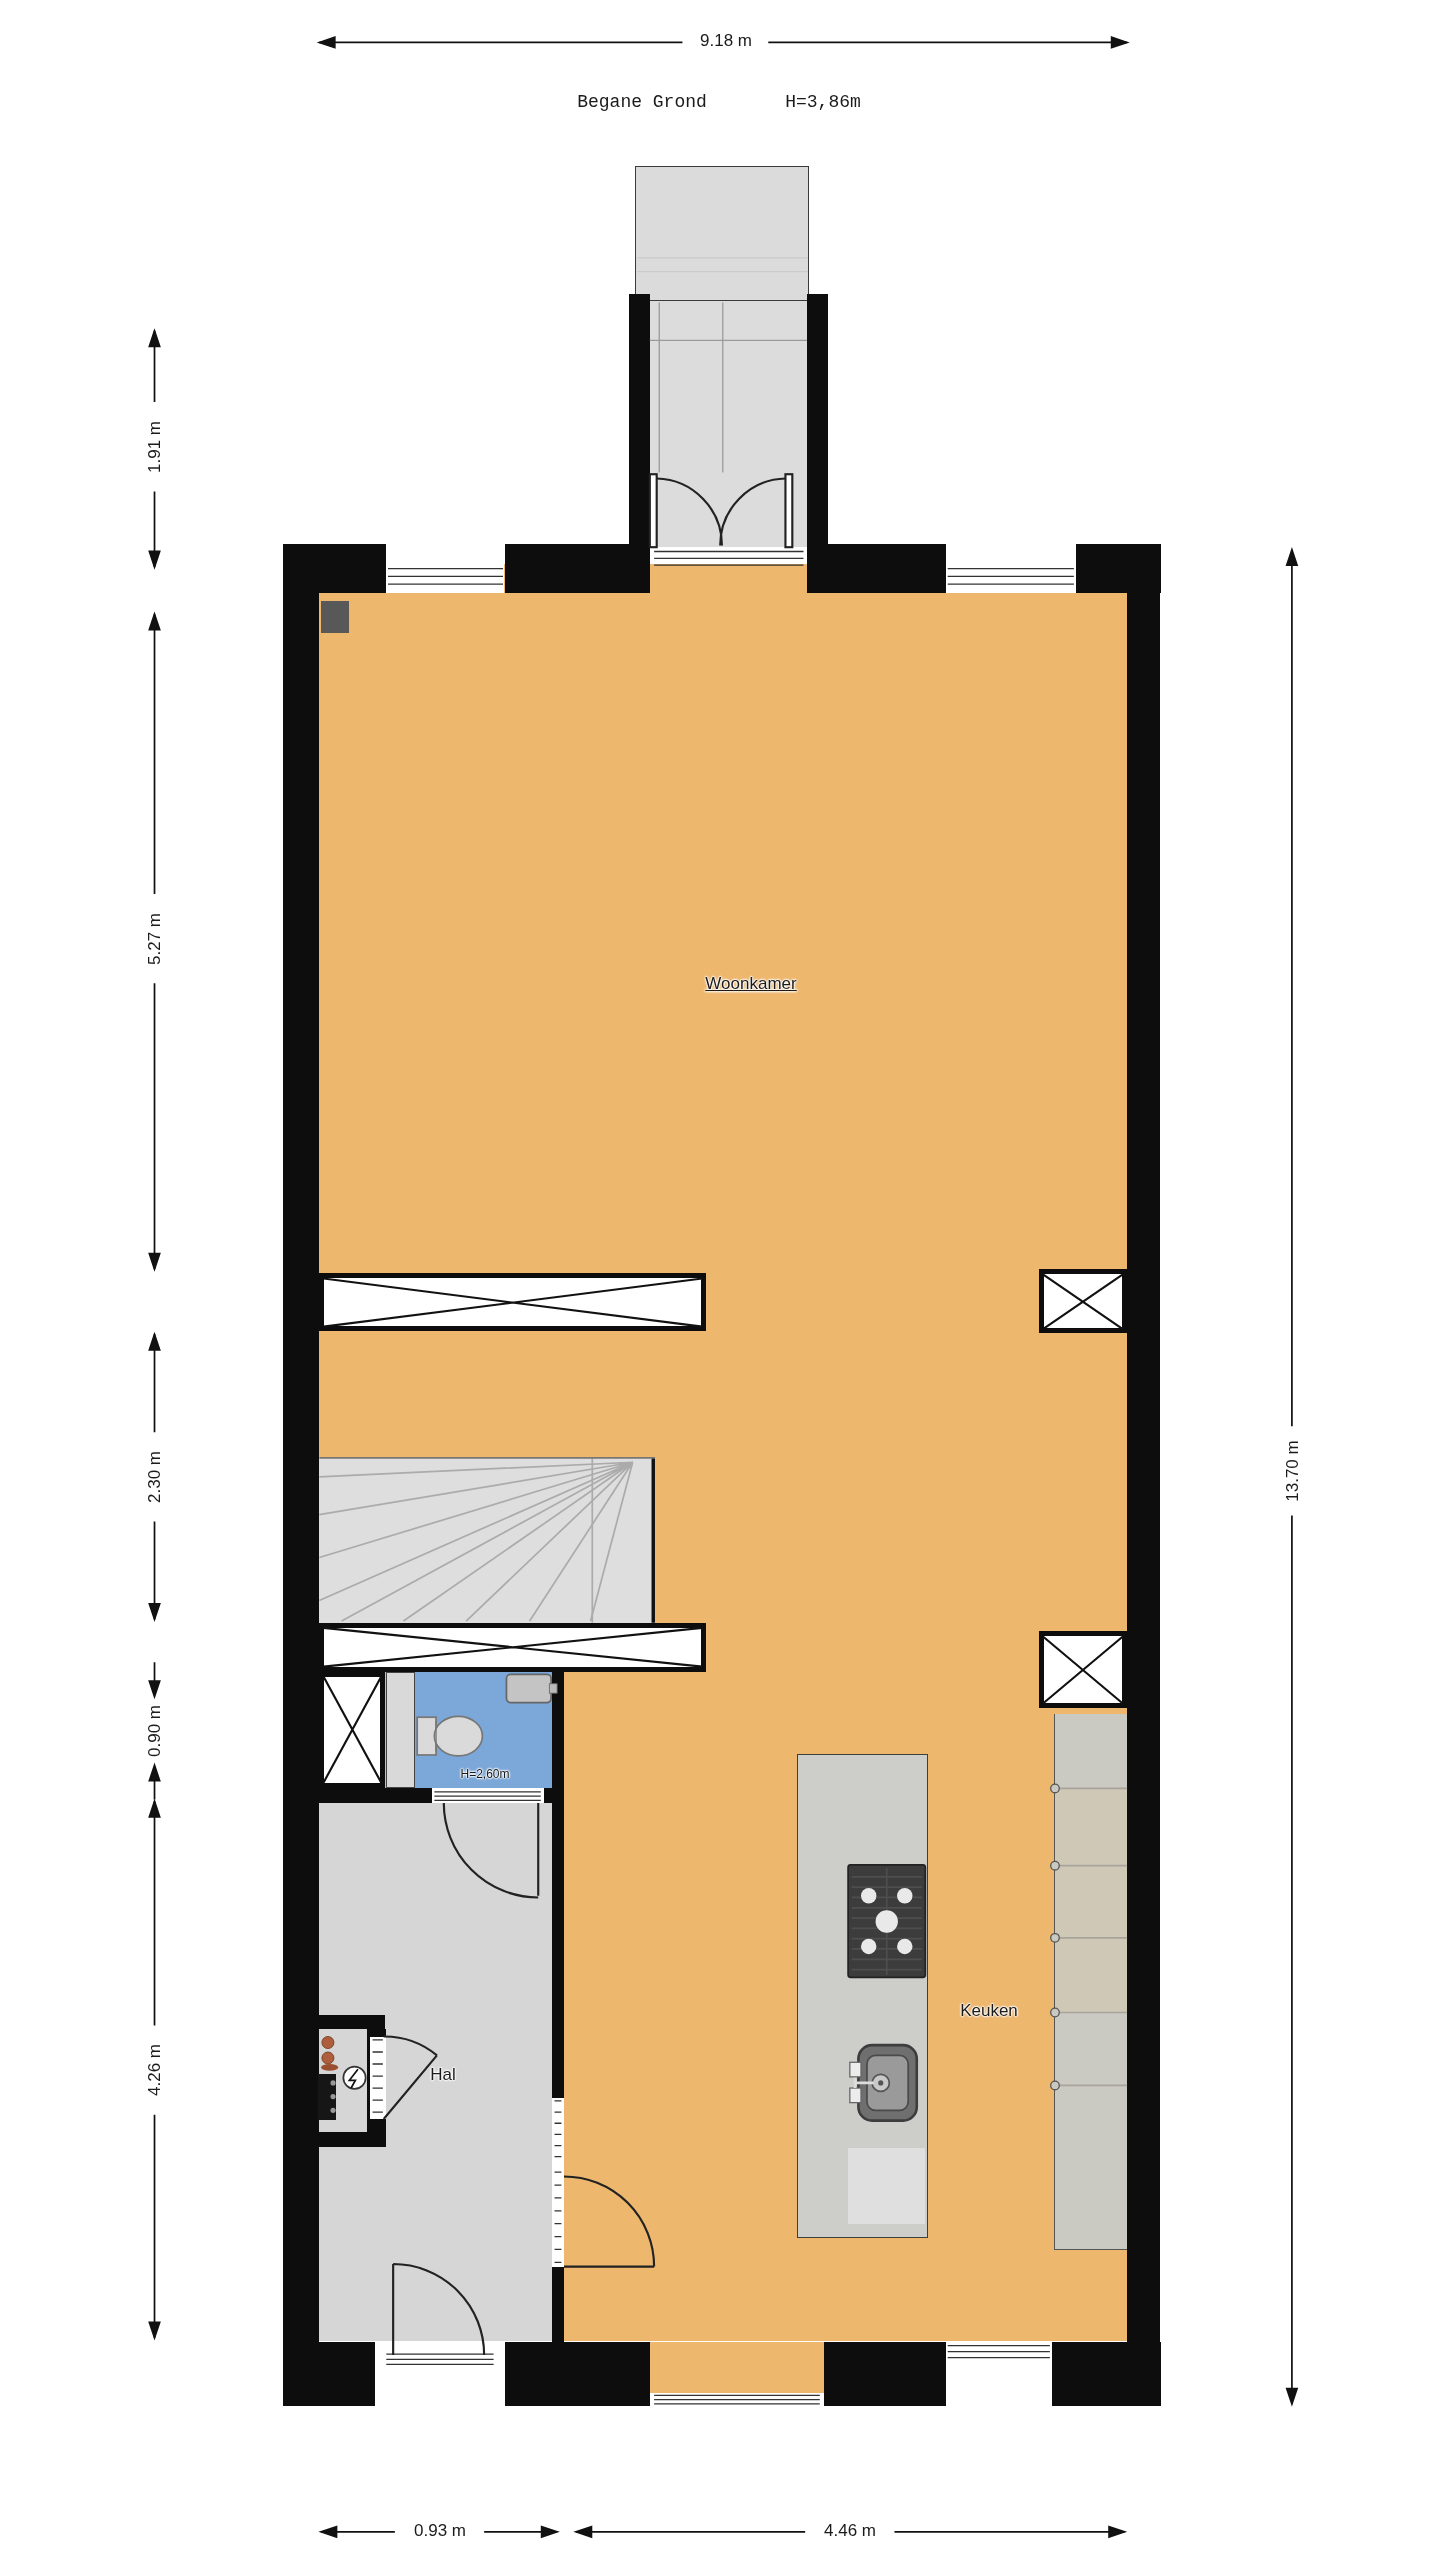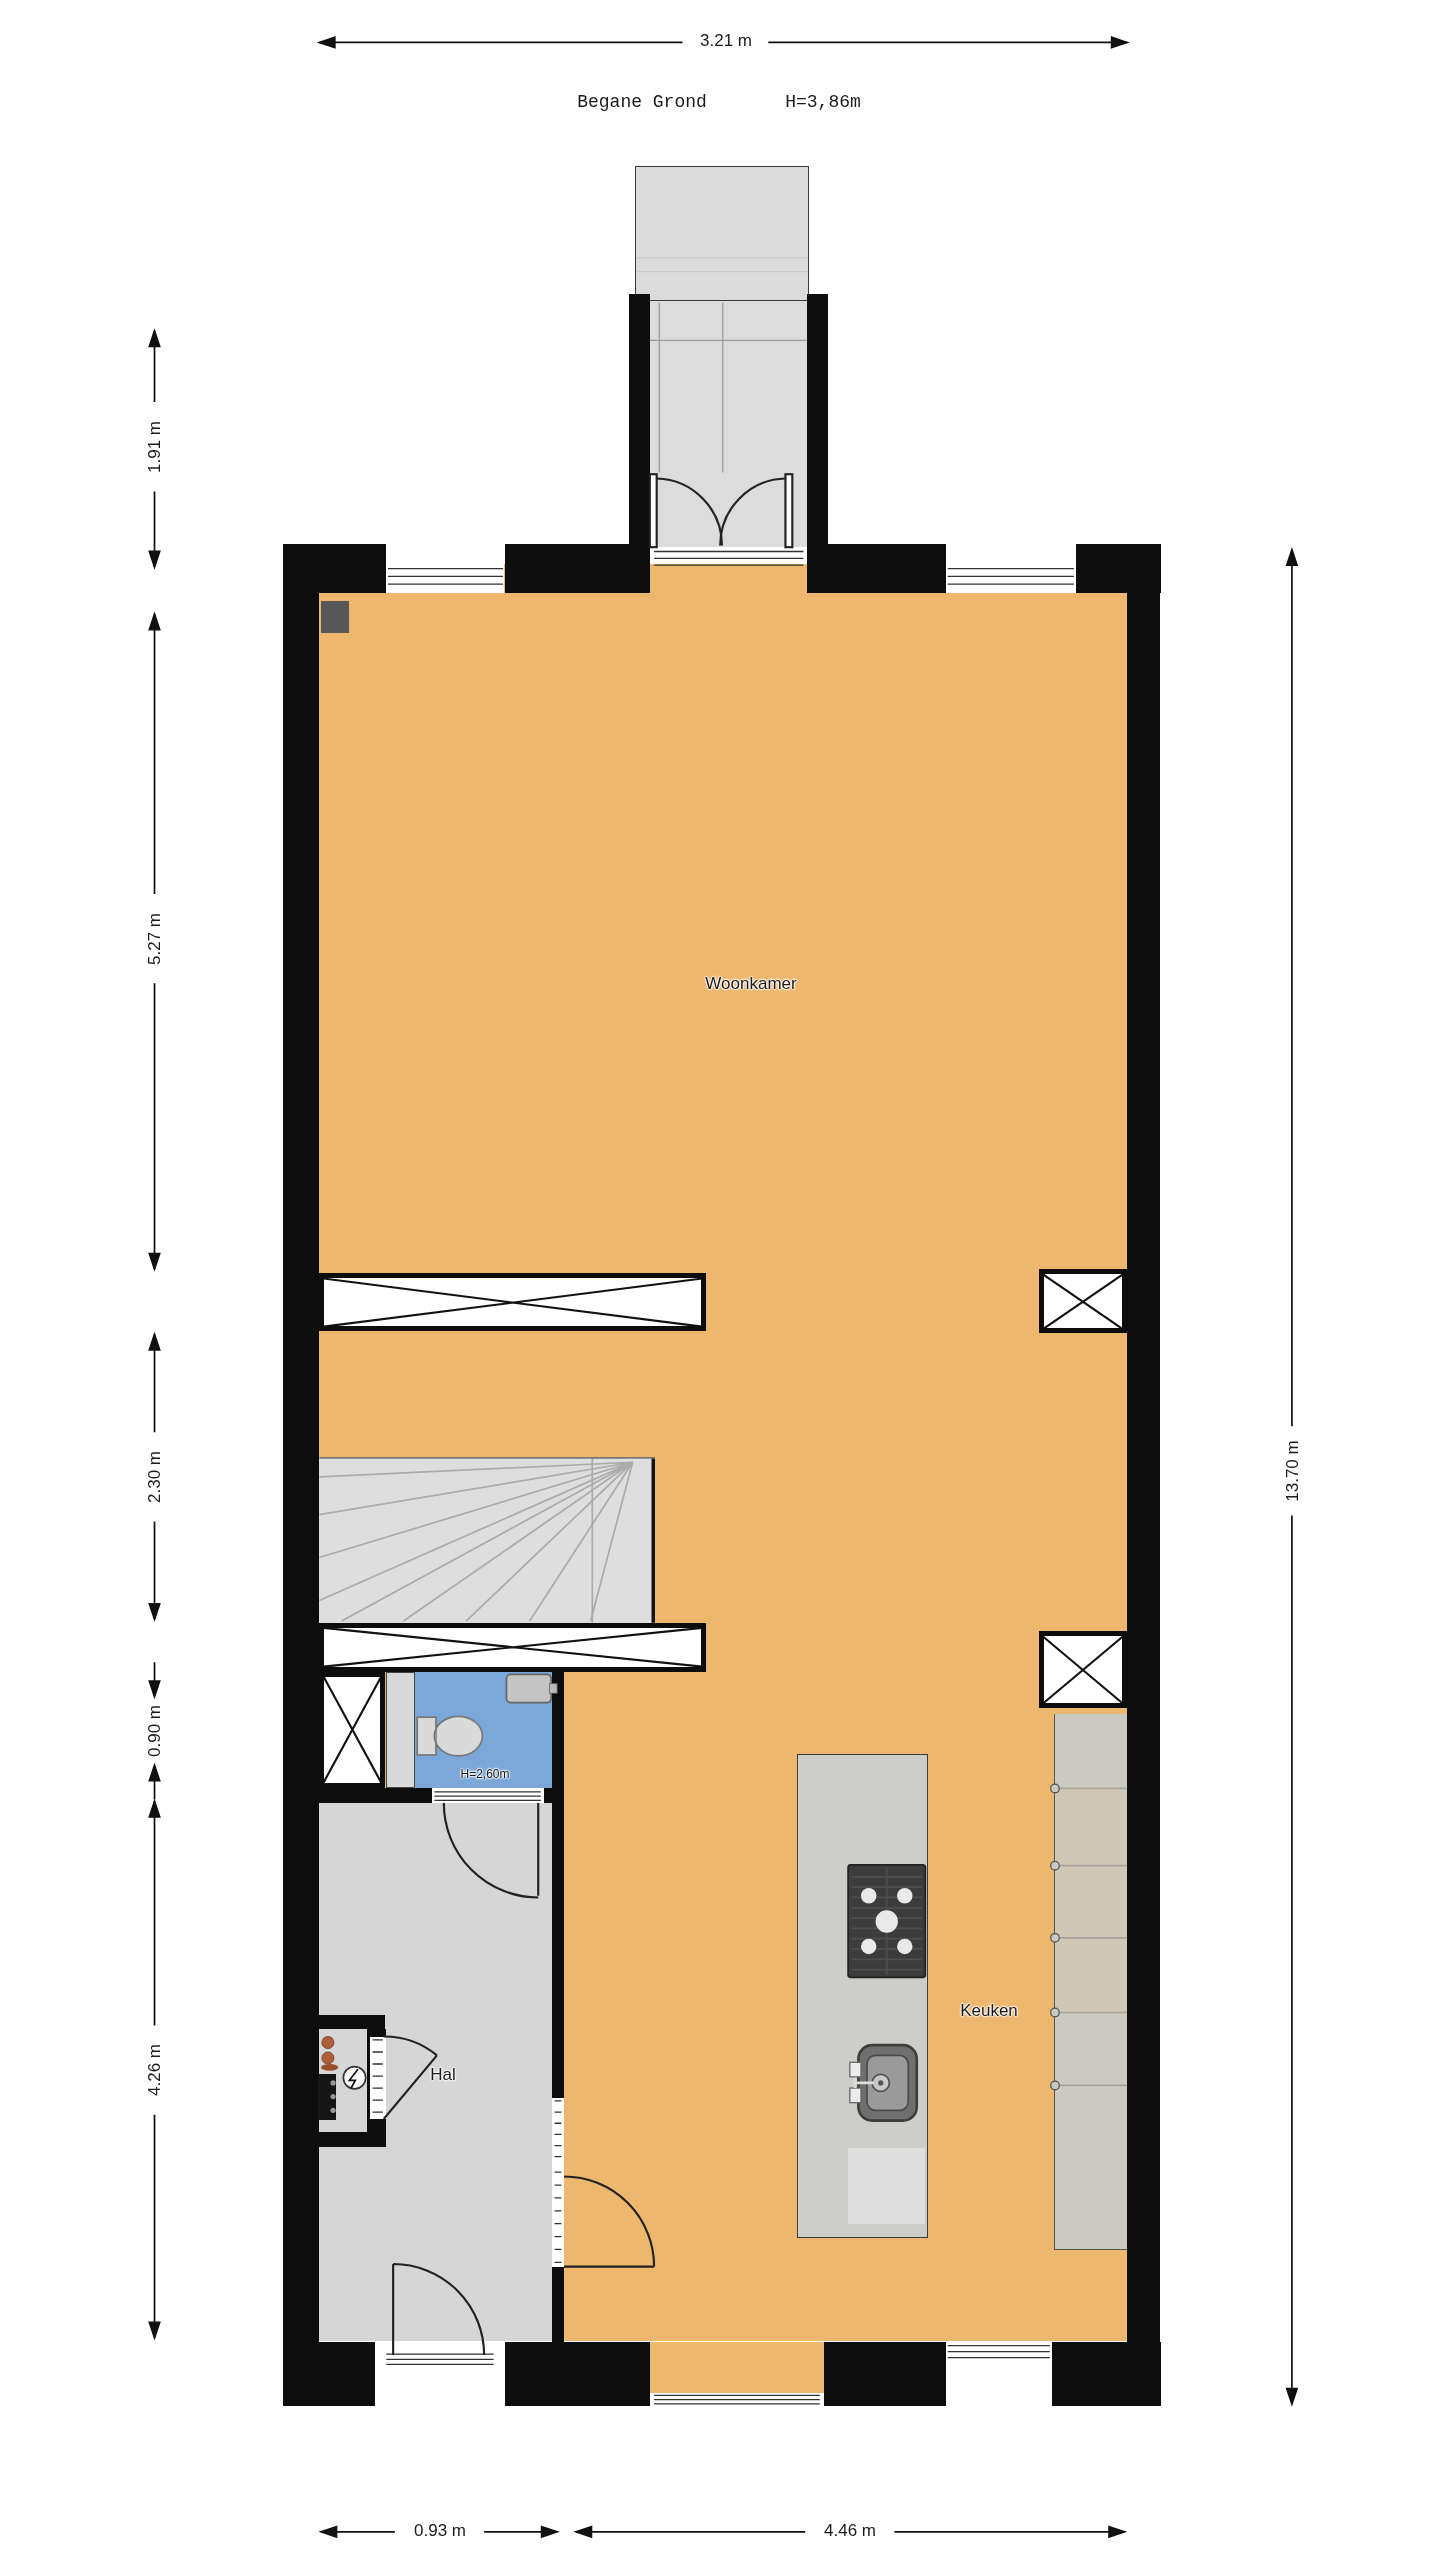--- a/index.html
+++ b/index.html
@@ -226,26 +226,26 @@
 
       <path d="M671,2949H938 M1042,2949H1310" fill="none"></path>
       <polygon points="671,2949 689,2943 689,2955"></polygon>
         <polygon points="1310,2949 1292,2943 1292,2955"></polygon>
     </g>
   </svg>
 
   <div class="lbl title" style="left:642px;top:102px;">Begane Grond</div>
   <div class="lbl title" style="left:823px;top:102px;">H=3,86m</div>
 
-  <div class="lbl" style="left:751px;top:984px;">Woonkamer</div>
+  <div class="lbl" style="left:751px;top:984px;text-decoration:underline;">Woonkamer</div>
   <div class="lbl" style="left:989px;top:1975px;margin-top:36px;">Keuken</div>
   <div class="lbl" style="left:443px;top:2075px;">Hal</div>
   <div class="lbl" style="left:485px;top:1774px;font-size:12px;">H=2,60m</div>
 
-  <div class="lbl" style="left:726px;top:41px;">3.21 m</div>
+  <div class="lbl" style="left:726px;top:41px;">9.18 m</div>
   <div class="lbl v" style="left:155px;top:447px;">1.91 m</div>
   <div class="lbl v" style="left:155px;top:939px;">5.27 m</div>
   <div class="lbl v" style="left:155px;top:1477px;">2.30 m</div>
   <div class="lbl v" style="left:155px;top:1731px;">0.90 m</div>
   <div class="lbl v" style="left:155px;top:2070px;">4.26 m</div>
   <div class="lbl v" style="left:1293px;top:1471px;">13.70 m</div>
   <div class="lbl" style="left:440px;top:2531px;">0.93 m</div>
   <div class="lbl" style="left:850px;top:2531px;">4.46 m</div>
 
 </div>

